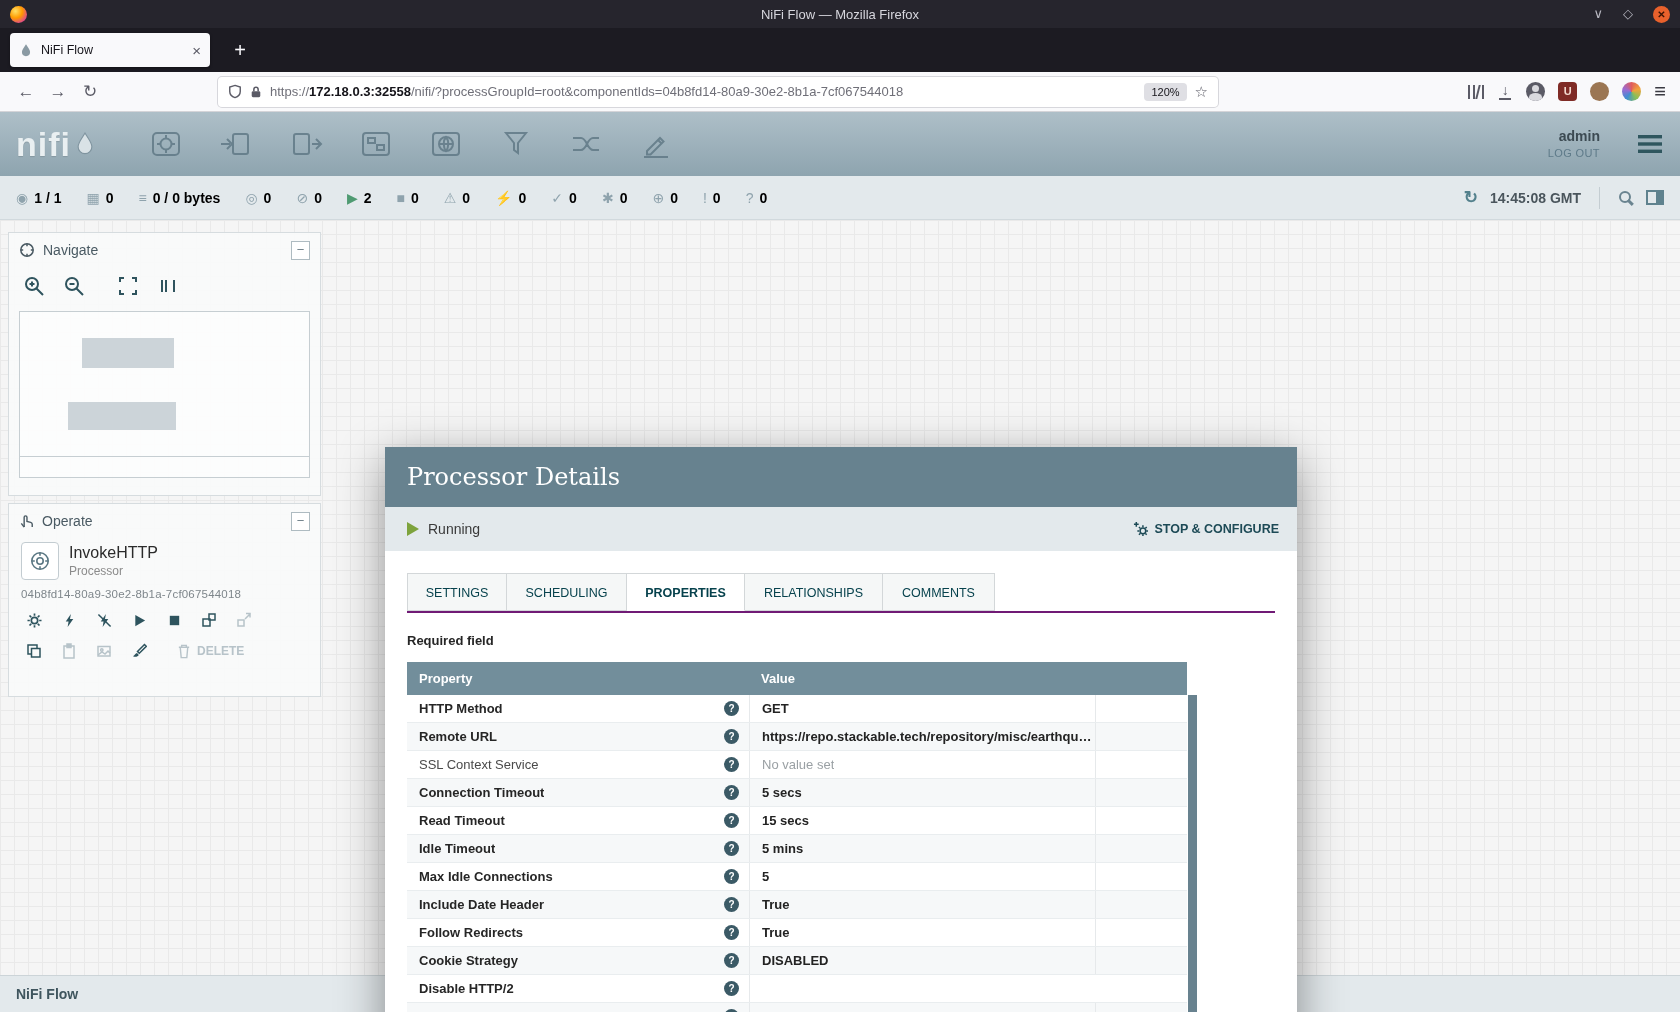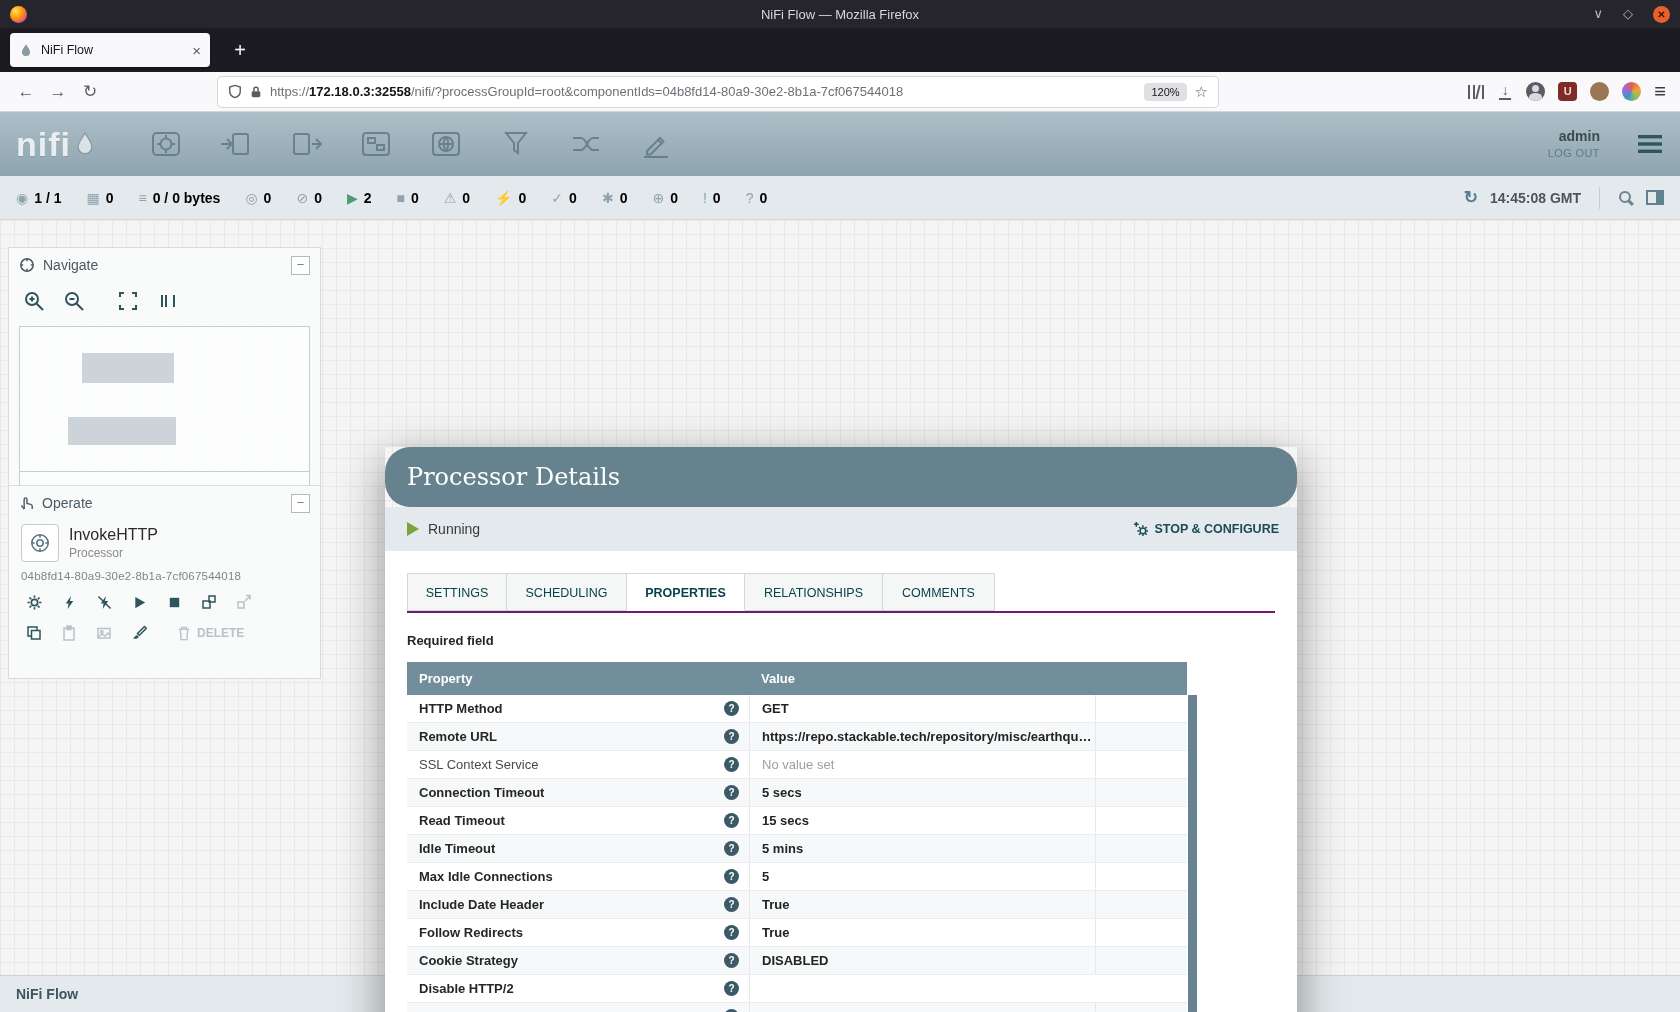--- a/index.html
+++ b/index.html
@@ -79,22 +79,22 @@
   .panel-ic{width:18px;height:15px;border:2px solid #5f828e;position:relative;}
   .panel-ic::before{content:"";position:absolute;right:0;top:0;bottom:0;width:6px;background:#5f828e;}
 
   
   .canvas{position:absolute;top:220px;left:0;right:0;bottom:37px;background:#f5f5f5;
     background-image:linear-gradient(#e9e9e9 1px,transparent 1px),linear-gradient(90deg,#e9e9e9 1px,transparent 1px);
     background-size:14px 14px;}
 
   
   .side-panel{position:absolute;left:8px;width:313px;background:rgba(249,250,250,.95);border:1px solid #d6dcdf;}
-  .navigate{top:27px;height:264px;}
-  .operate{top:265px;height:194px;}
+  .navigate{top:12px;height:264px;}
+  .operate{top:283px;height:194px;}
   .panel-header{height:34px;display:flex;align-items:center;padding:0 10px;gap:8px;color:#4a5a63;font-size:14px;}
   .collapse-btn{margin-left:auto;width:19px;height:19px;border:1px solid #aebbc1;color:#6b7d86;font-size:13px;
     line-height:16px;text-align:center;background:#fff;}
   .nav-tools{display:flex;align-items:center;gap:18px;padding:8px 14px 6px;color:#2f545e;}
   .minimap{margin:8px 10px 0;height:146px;border:1px solid #c6ced2;background:rgba(255,255,255,.55);position:relative;}
   .mm-block{position:absolute;background:#ccd4d9;}
   .mm-b1{left:62px;top:26px;width:92px;height:30px;}
   .mm-b2{left:48px;top:90px;width:108px;height:28px;}
   .mm-strip{margin:-1px 10px 0;height:22px;border:1px solid #c6ced2;background:rgba(255,255,255,.55);}
 
@@ -106,21 +106,21 @@
   .op-id{padding:8px 12px 2px;font-size:11.5px;color:#7e868b;letter-spacing:.2px;white-space:nowrap;}
   .op-row{display:flex;align-items:center;gap:9px;padding:5px 12px 0;}
   .op-btn{width:26px;height:26px;display:flex;align-items:center;justify-content:center;color:#2e545e;}
   .op-btn.dis{color:#b7c3c9;}
   .op-del{display:flex;align-items:center;gap:6px;color:#b7c3c9;font-size:12px;font-weight:bold;margin-left:16px;}
 
   
   .modal{position:absolute;left:385px;top:227px;width:912px;height:678px;display:flex;flex-direction:column;
     box-shadow:0 12px 44px rgba(0,0,0,.42);z-index:5;}
   .dlg-header{flex:0 0 60px;background:#67828f;color:#fff;font-family:"DejaVu Serif",serif;font-size:24px;
-    display:flex;align-items:center;padding:0 22px;border-radius:25px;}
+    display:flex;align-items:center;padding:0 22px;}
   .dlg-status{flex:0 0 44px;background:#e3e9ec;display:flex;align-items:center;padding:0 18px 0 22px;}
   .run-tri{width:0;height:0;border-left:12px solid #7da33c;border-top:7px solid transparent;border-bottom:7px solid transparent;margin-right:9px;}
   .run-label{font-size:14px;color:#3a3a3a;}
   .stopcfg{margin-left:auto;display:flex;align-items:center;gap:4px;color:#1d4a56;font-size:12.5px;font-weight:bold;}
   .dlg-body{background:#fff;padding:22px 22px 0;flex:0 0 auto;}
   .dlg-tabs{display:flex;border-bottom:2px solid #701a75;}
   .dlg-tab{height:38px;line-height:38px;text-align:center;font-size:12.5px;color:#07424d;background:#f5f7f7;
     border:1px solid #d3d7d9;border-left:none;}
   .dlg-tab:first-child{border-left:1px solid #d3d7d9;}
   .dlg-tab:nth-child(1){width:100px;}

